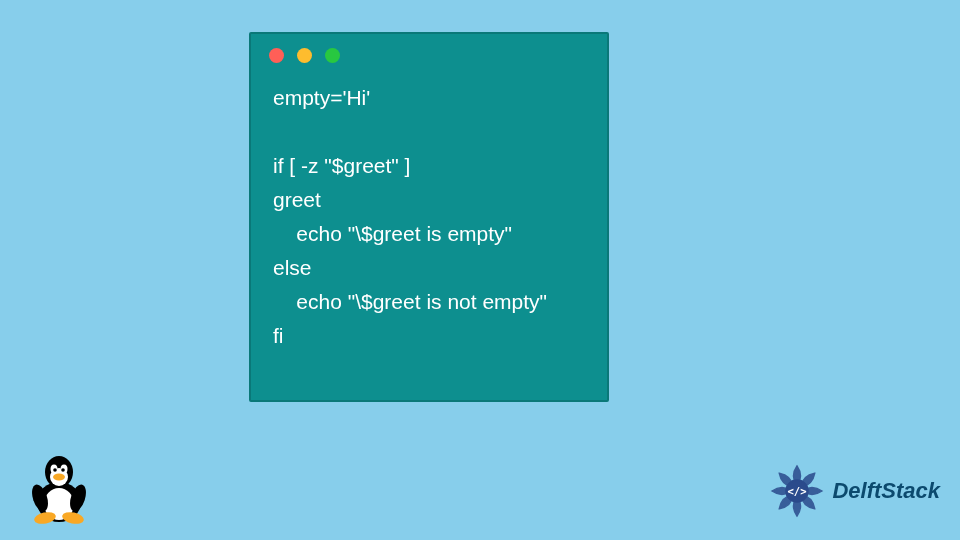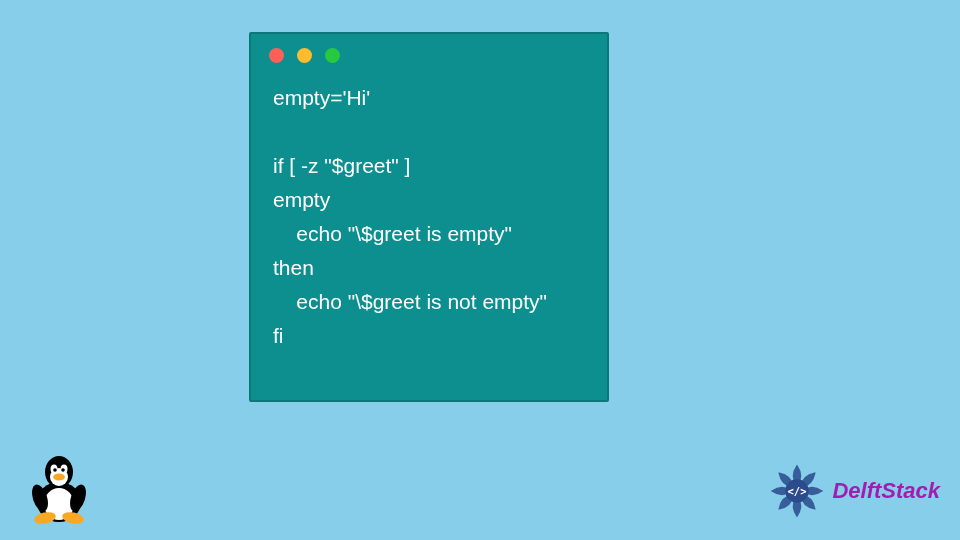--- a/index.html
+++ b/index.html
@@ -58,38 +58,38 @@
       gap: 6px;
     }
     .mandala {
       width: 58px;
       height: 58px;
     }
     .brand-text {
       font-size: 22px;
       font-weight: 600;
       font-style: italic;
-      color: #a21caf;
+      color: #0c4a6e;
     }
   </style>
 </head>
 <body>
 
 <div class="code-window">
   <div class="traffic-lights">
     <div class="dot dot-red"></div>
     <div class="dot dot-yellow"></div>
     <div class="dot dot-green"></div>
   </div>
   <div class="code-content"><span>empty='Hi'</span>
 <span></span>
 <span>if [ -z "$greet" ]</span>
-<span>empty</span>
+<span>greet</span>
 <span>    echo "\$greet is empty"</span>
-<span>then</span>
+<span>else</span>
 <span>    echo "\$greet is not empty"</span>
 <span>fi</span></div>
 </div>
 
 <div class="penguin">
   <svg viewBox="0 0 62 74" width="62" height="74">
     <ellipse cx="31" cy="52" rx="22" ry="20" fill="#000"></ellipse>
     <ellipse cx="31" cy="54" rx="15" ry="16" fill="#fff"></ellipse>
     <ellipse cx="31" cy="22" rx="14" ry="16" fill="#000"></ellipse>
     <ellipse cx="31" cy="27" rx="9" ry="9" fill="#fff"></ellipse>

